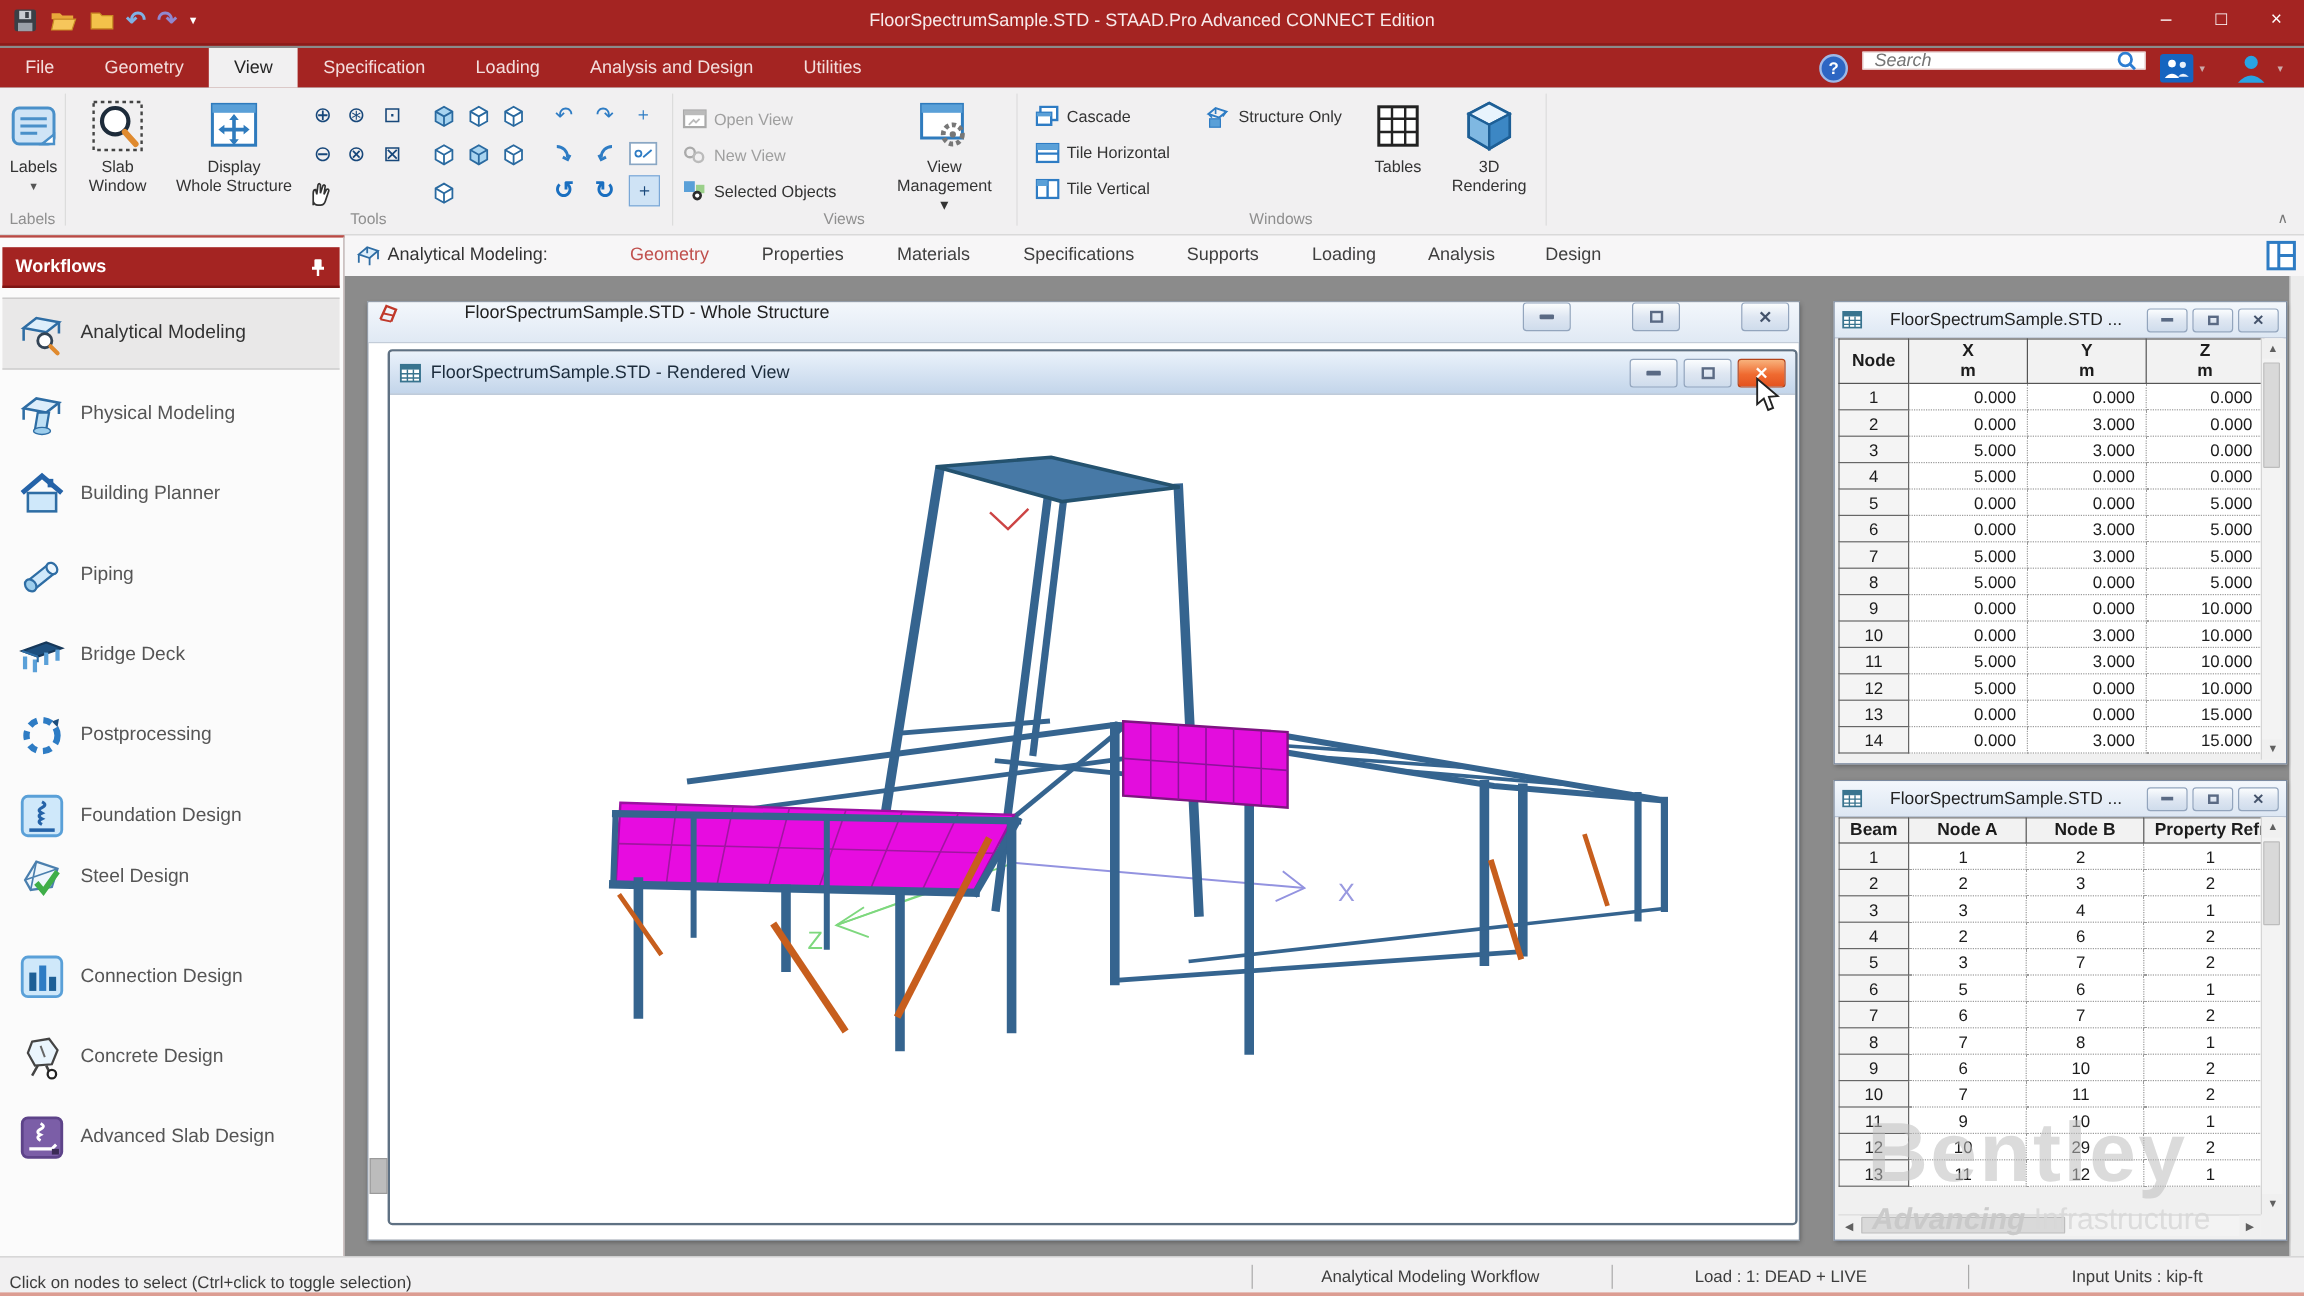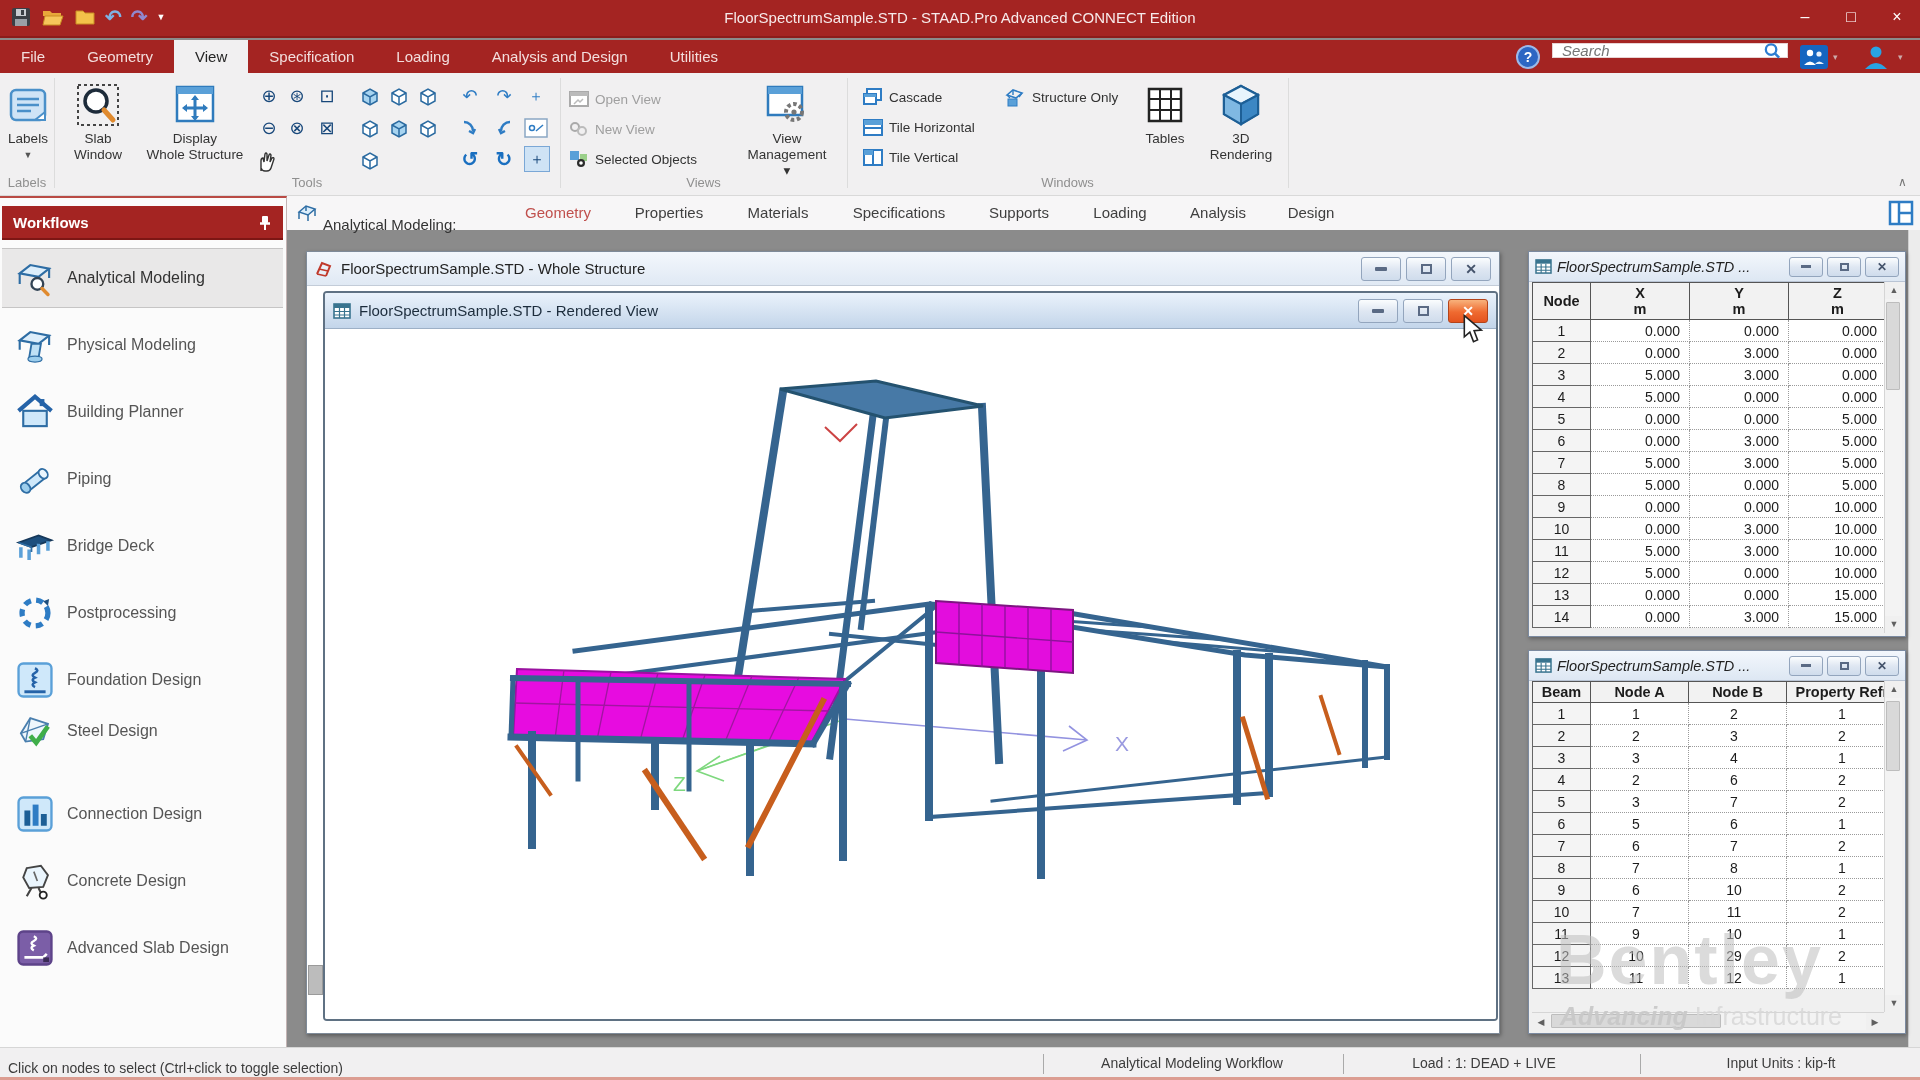--- a/index.html
+++ b/index.html
@@ -43,40 +43,40 @@
            font-size:18px; color:#17477a; }
   .rowbtn { position:absolute; height:22px; display:flex; align-items:center; gap:6px;
             font-size:13.5px; color:#333; white-space:nowrap; }
   .rowbtn.disabled { color:#9f9f9f; }
   .hl-box { position:absolute; width:26px; height:26px; background:#cfe3f5; border:1px solid #7aa7d6;
             text-align:center; line-height:24px; color:#17477a; font-size:15px; }
   .chevron-up { position:absolute; left:1898px; top:102px; color:#777; font-size:12px; }
 
   
   .subtabbar { position:absolute; left:287px; top:196px; width:1633px; height:34px; background:#f7f6f7; }
-  .subtab-prefix { position:absolute; left:36px; top:20px; font-size:15px; color:#333; }
+  .subtab-prefix { position:absolute; left:36px; top:8px; font-size:15px; color:#333; }
   .subtab { position:absolute; top:8px; transform:translateX(-50%); font-size:15px; color:#3f3f3f; }
   .subtab.active { color:#c0504d; }
 
   
   .sidebar { position:absolute; left:0; top:196px; width:287px; height:851px; background:#fbfbfb;
              border-right:1px solid #c4b4b4; border-top:2px solid #b94a44; }
   .wf-header { position:absolute; left:2px; top:8px; width:281px; height:34px; background:#a42422;
                color:#fff; font-weight:bold; font-size:15px; line-height:34px; padding-left:11px;
                border-bottom:2px solid #7d1614; }
   .wf-item { position:absolute; left:2px; width:281px; height:60px; display:flex; align-items:center; }
   .wf-item .wic { width:40px; height:40px; margin-left:13px; flex:none; }
   .wf-item .wlabel { margin-left:12px; font-size:16px; color:#555; }
   .wf-item.selected { background:#e9e8e8; border-top:1px solid #c6c5c5; border-bottom:1px solid #c6c5c5; }
   .wf-item.selected .wlabel { color:#333; }
 
   
   .mdi { position:absolute; background:#fff; border:1px solid #7f8b99; box-shadow:1px 2px 4px rgba(0,0,0,.35); }
   .mdi-title { height:34px; background:linear-gradient(#f3f7fc,#e0e9f4); border-bottom:1px solid #c3ccd8;
-               display:flex; align-items:center; padding:0 8px; font-size:15px; color:#222; }
+               display:flex; padding:0 8px; font-size:15px; color:#222;gap:46px; }
   .mdi-title .ttl { margin-left:8px; flex:1; white-space:nowrap; overflow:hidden; }
   .mbtn { width:40px; height:24px; margin-left:5px; border:1px solid #93a5bd; border-radius:3px;
           background:linear-gradient(#fbfdfe,#dfe7f2 50%,#cfdcec); display:flex; align-items:center;
           justify-content:center; color:#44536b; flex:none; }
   .mbtn .mg-min { width:12px; height:4px; background:#5a6a84; border-radius:1px; }
   .mbtn .mg-max { width:11px; height:10px; border:2px solid #5a6a84; }
   .mbtn .mg-x { font-size:14px; font-weight:bold; }
   .mbtn.hot { background:linear-gradient(#f8b27c,#ef6a30 55%,#e4531f); border-color:#b4441a; color:#fff; }
   .inner-win { position:absolute; left:16px; top:39px; width:1175px; height:730px; background:#fff;
                border:2px solid #5f7183; border-radius:4px; overflow:hidden; }
@@ -84,21 +84,21 @@
                  display:flex; align-items:center; padding:0 8px; font-size:15px; color:#1c2c3c; }
   .inner-client { position:relative; width:100%; height:692px; background:#fff; }
   .gray-box { position:absolute; left:308px; top:965px; width:15px; height:30px; background:#bcbcbc;
               border:1px solid #9a9a9a; }
 
   
   .twin { position:absolute; width:378px; background:#f0f0f0; border:1px solid #7b8aa0;
           box-shadow:1px 2px 4px rgba(0,0,0,.3); }
   .twin-title { height:30px; background:linear-gradient(#f3f7fc,#dde7f3); border-bottom:1px solid #b9c4d4;
                 display:flex; align-items:center; padding:0 6px; font-size:14.5px; color:#222; }
-  .twin-title .ttl { margin-left:5px; flex:1; white-space:nowrap; overflow:hidden;font-style:italic; }
+  .twin-title .ttl { margin-left:23px; flex:1; white-space:nowrap; overflow:hidden; }
   .sbtn { width:34px; height:20px; margin-left:4px; border:1px solid #93a5bd; border-radius:3px;
           background:linear-gradient(#fbfdfe,#dfe7f2 50%,#cfdcec); display:flex; align-items:center;
           justify-content:center; color:#44536b; flex:none; }
   .sbtn .mg-min { width:10px; height:3px; background:#5a6a84; }
   .sbtn .mg-max { width:9px; height:8px; border:2px solid #5a6a84; }
   .sbtn .mg-x { font-size:12px; font-weight:bold; }
   .dtable { position:absolute; left:3px; top:30px; border-collapse:collapse; table-layout:fixed;
             background:#fff; font-size:14px; color:#1c1c1c; }
   .dtable th { background:#f2f2f2; border:1px solid #555; font-size:14.5px; line-height:16px; padding:2px 0; }
   .dtable td { border-right:1px dotted #9a9a9a; border-bottom:1px dotted #9a9a9a; height:22px; padding:0 9px 0 2px; }

